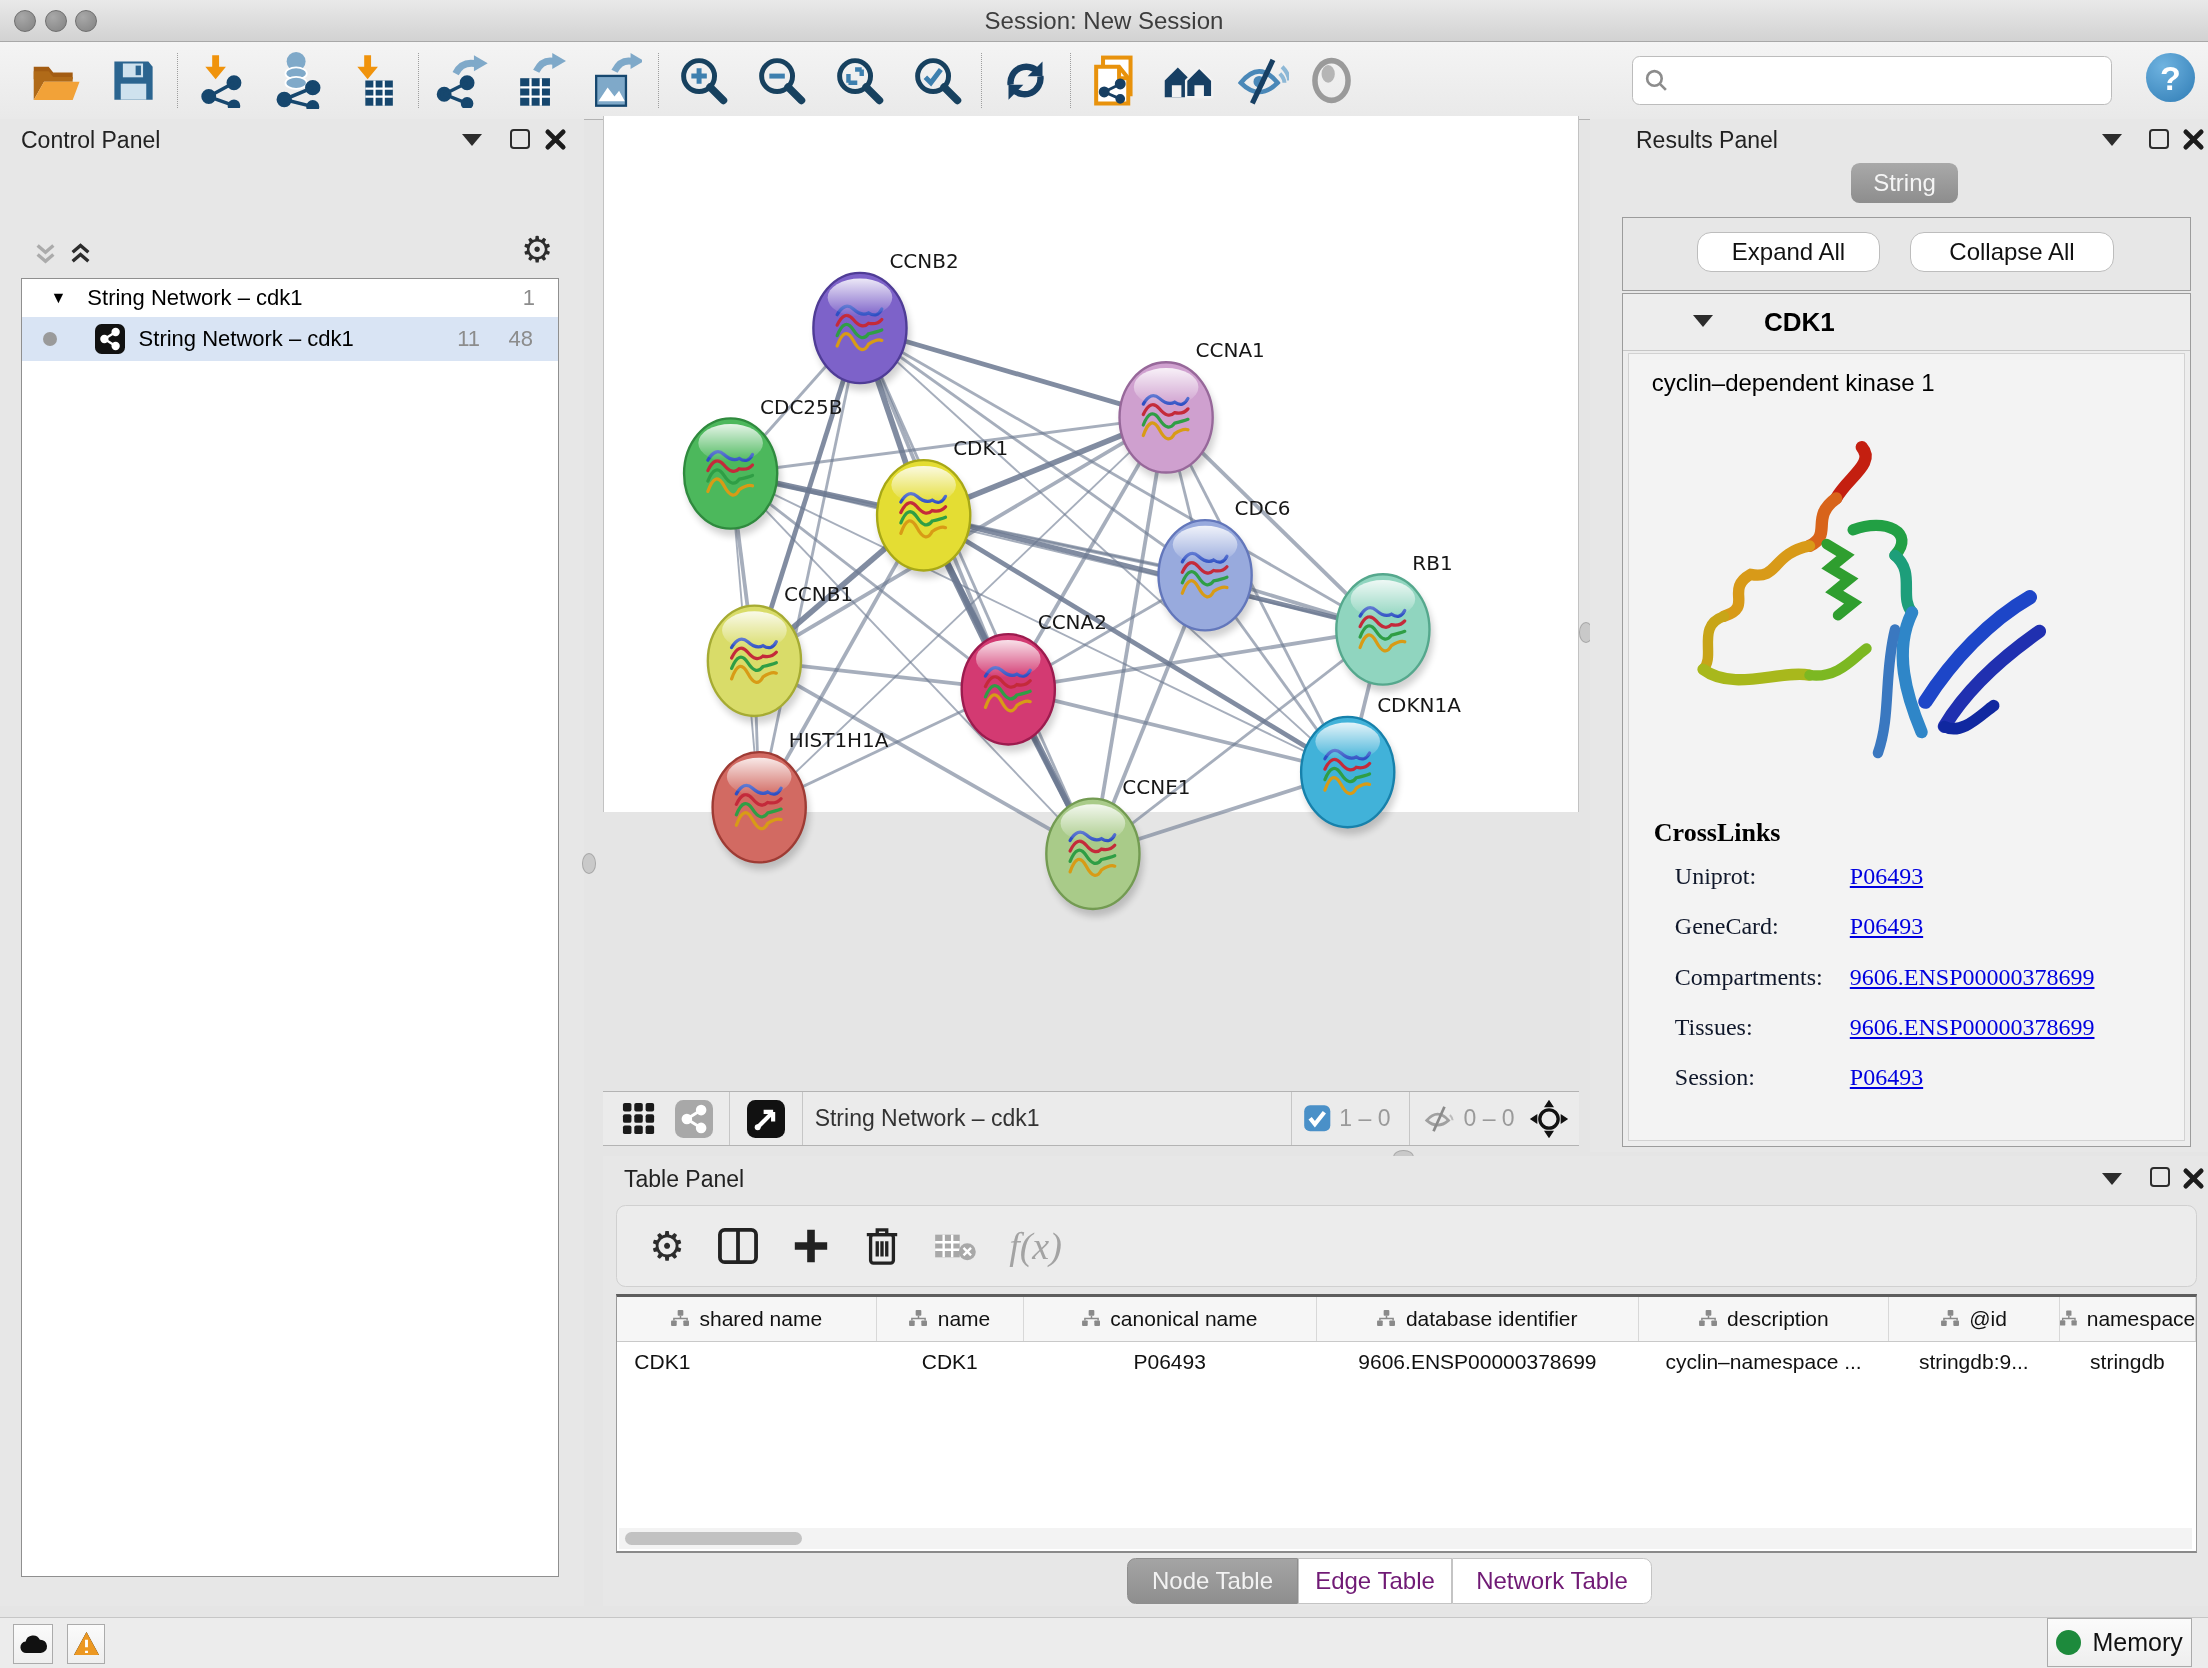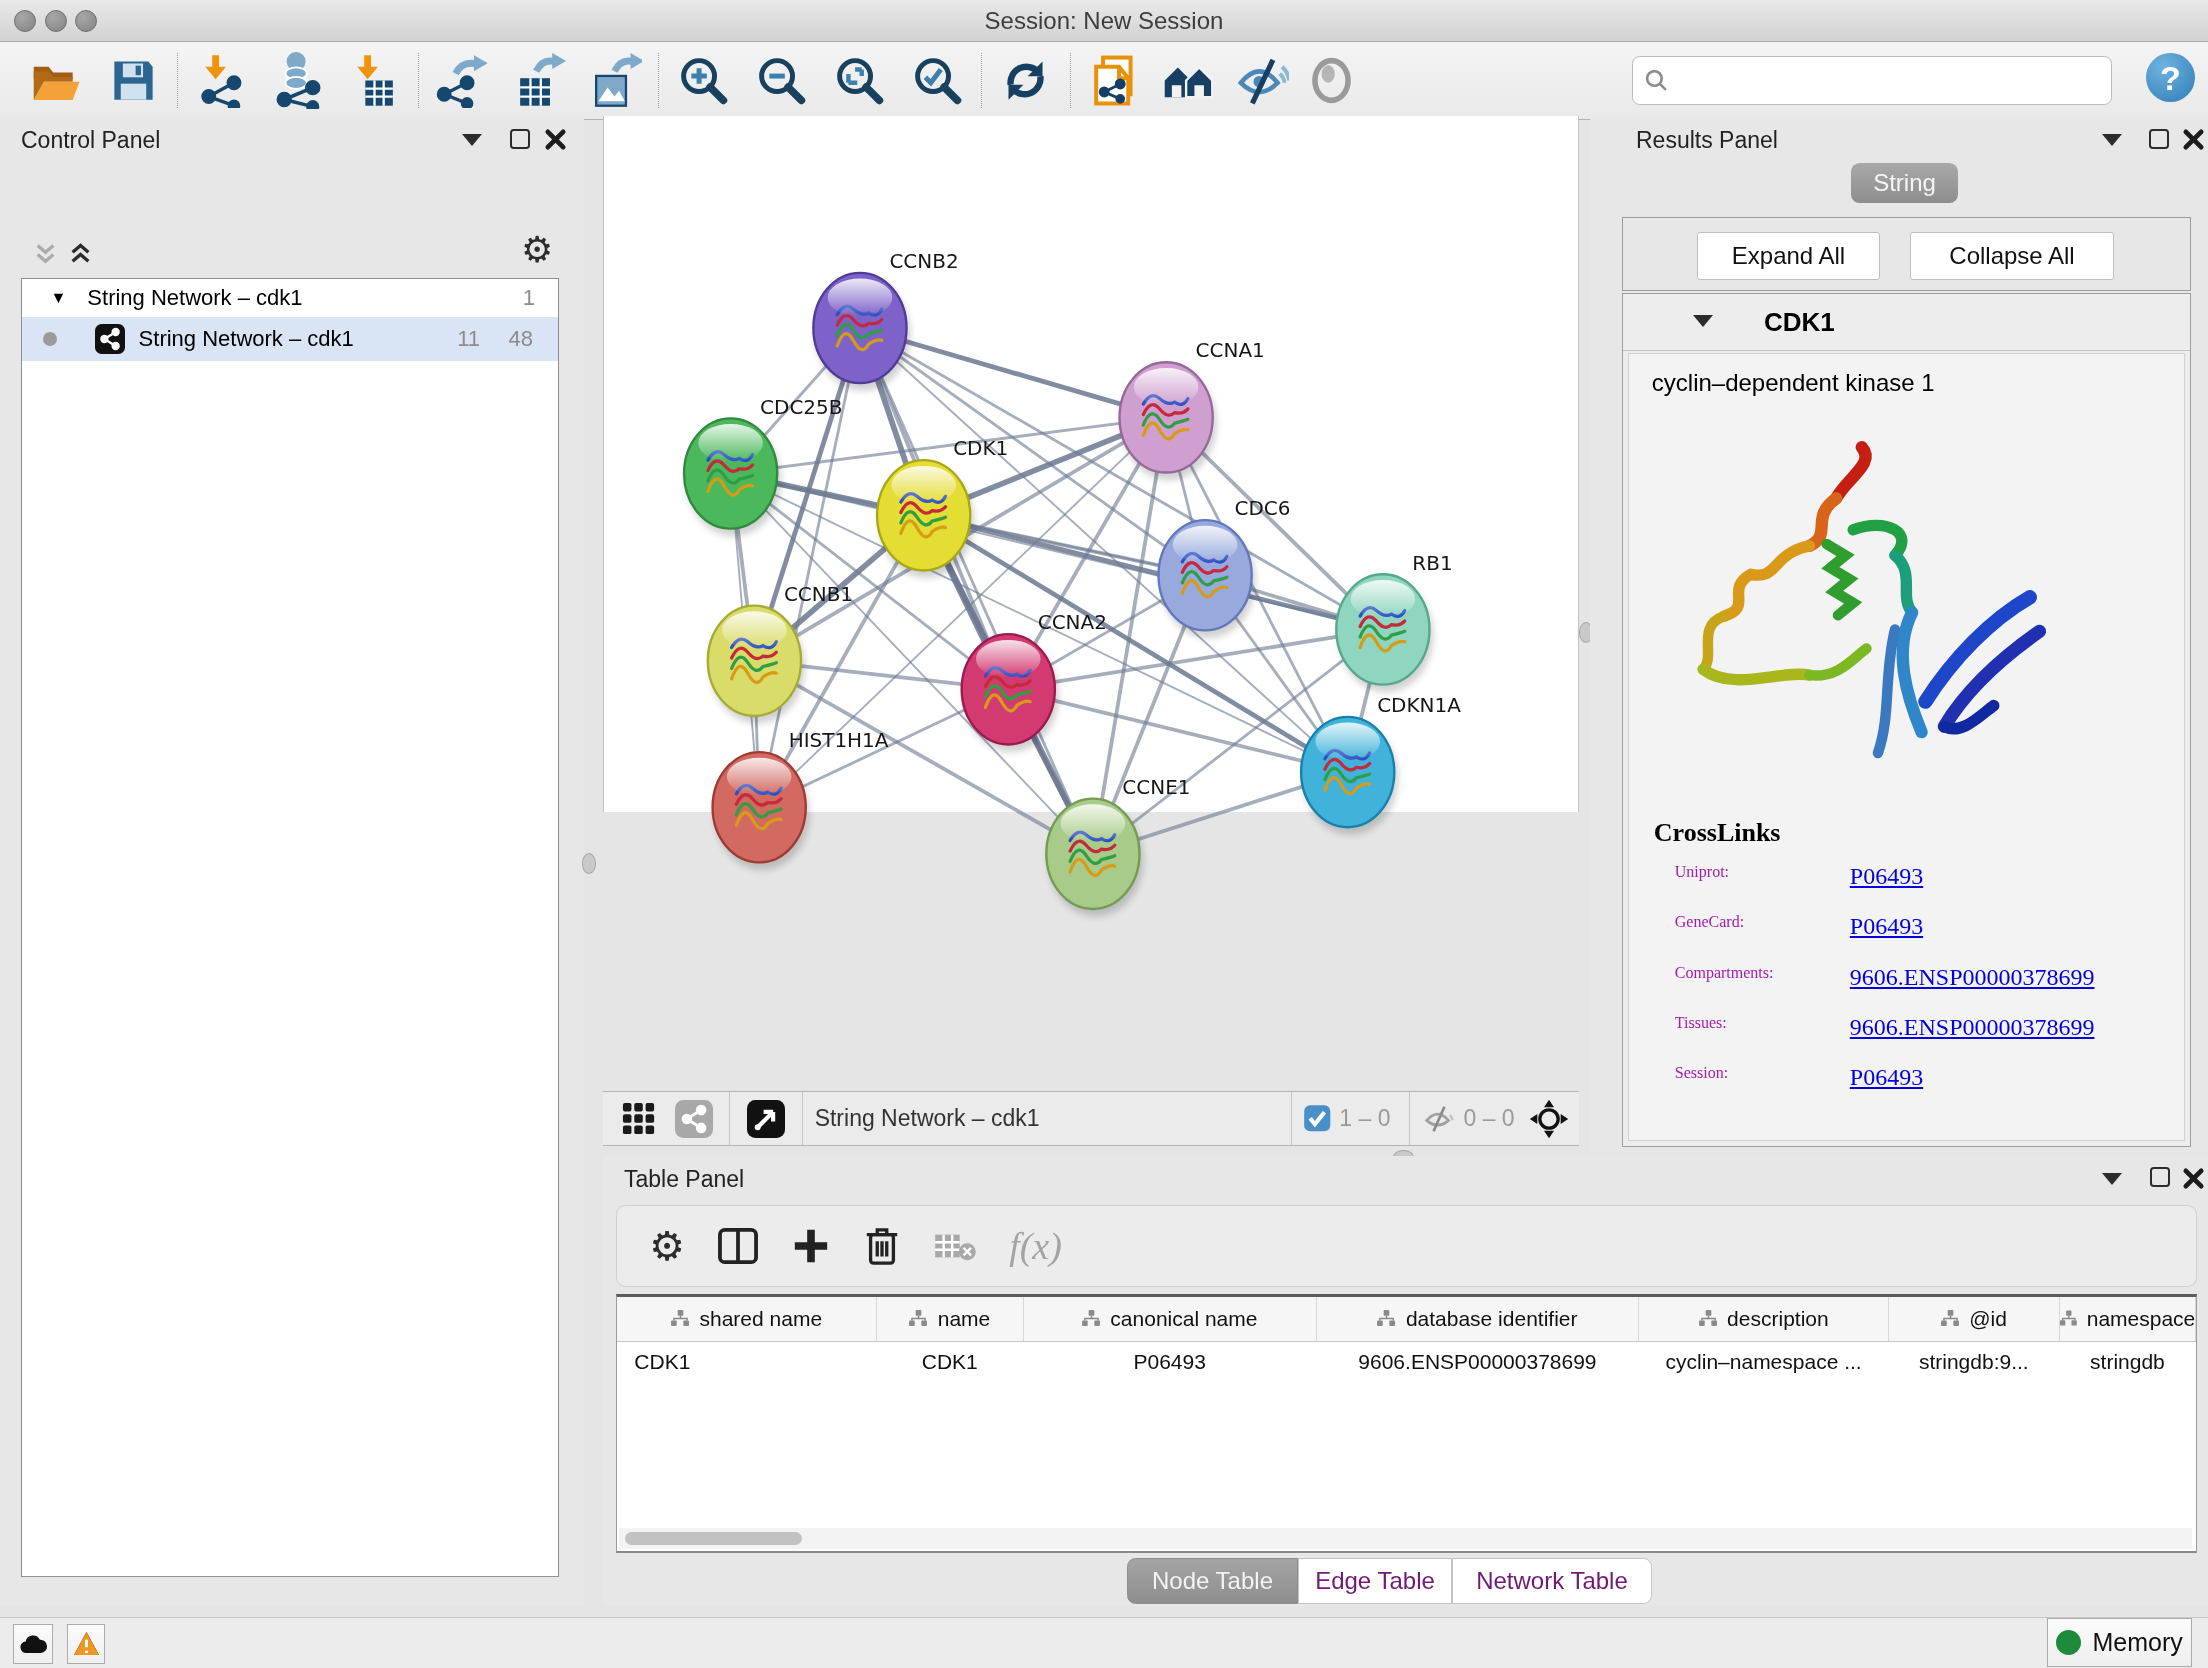--- a/index.html
+++ b/index.html
@@ -52,26 +52,26 @@
   .nb-count { font-size:23px; color:#9a9a9a; margin:0 7.6px; }
   #splitter-dot-l { position:absolute; left:582px; top:853px; width:14.3px; height:21px; border-radius:50%; background:#c9c9c9; border:1px solid #a8a8a8; }
   #splitter-dot-r { position:absolute; left:1579px; top:622px; width:14.3px; height:21px; border-radius:50%; background:#c9c9c9; border:1px solid #a8a8a8; }
   #splitter-dot-b { position:absolute; left:1393px; top:1150px; width:21px; height:14.3px; border-radius:50%; background:#c9c9c9; border:1px solid #a8a8a8; }
 
   
   #results-panel { position:absolute; left:1590px; top:119px; width:618px; height:1033px; background:#e7e7e7; }
   #rp-tab { position:absolute; left:261px; top:44px; width:107px; height:40px; border:none; border-radius:8.6px;
     background:linear-gradient(#a9a9a9,#8d8d8d); color:#f5f5f5; font-size:24px; }
   #rp-box1 { position:absolute; left:32px; top:98px; width:569px; height:74px; background:#e7e7e7; border:1.9px solid #9c9c9c; }
-  .rp-btn { position:absolute; top:14.3px; height:48px; background:#fff; border:1px solid #bdbdbd; border-radius:3px; font-size:24px; color:#111; }
+  .rp-btn { position:absolute; top:14.3px; height:40px; background:#fff; border:1px solid #bdbdbd; border-radius:14px; font-size:24px; color:#111; }
   #rp-box2 { position:absolute; left:32px; top:174px; width:569px; height:854px; background:#ededed; border:1.9px solid #9c9c9c; }
   #rp-sec-head { position:relative; height:57px; border-bottom:1px solid #c6c6c6; }
   #rp-content { position:absolute; left:4.8px; right:4.8px; top:59px; bottom:4.8px; background:#f3f3f3; border:1px solid #d2d2d2; }
   .serif { font-family:"Liberation Serif","DejaVu Serif",serif; }
-  .xl-label { font-size:16px; color:#a21caf; }
+  .xl-label { font-size:24px; color:#0f172a; }
   .xl-link { font-size:24px; color:#0000e0; text-decoration:underline; }
 
   
   #table-panel { position:absolute; left:603px; top:1156px; width:1605px; height:450px; background:#e7e7e7; }
   #tp-toolbar { position:absolute; left:13.3px; top:49px; width:1581px; height:82px; background:#ececec; border:1px solid #d0d0d0; border-radius:9.5px; display:flex; align-items:center; }
   .tp-icon { background:none; border:none; margin-left:32px; display:flex; align-items:center; }
   #tp-table { position:absolute; left:13.3px; top:138px; width:1581px; height:259px; background:#fff; border:1px solid #9b9b9b; border-top:3.8px solid #5d5d5d; border-bottom:2.9px solid #8a8a8a; }
   #tp-table table { border-collapse:collapse; width:100%; table-layout:fixed; }
   #tp-table th { height:44px; background:#f6f6f6; border-bottom:1px solid #c9c9c9; border-right:1px solid #d8d8d8;
     font-weight:normal; font-size:21px; color:#111; overflow:hidden; white-space:nowrap; }

